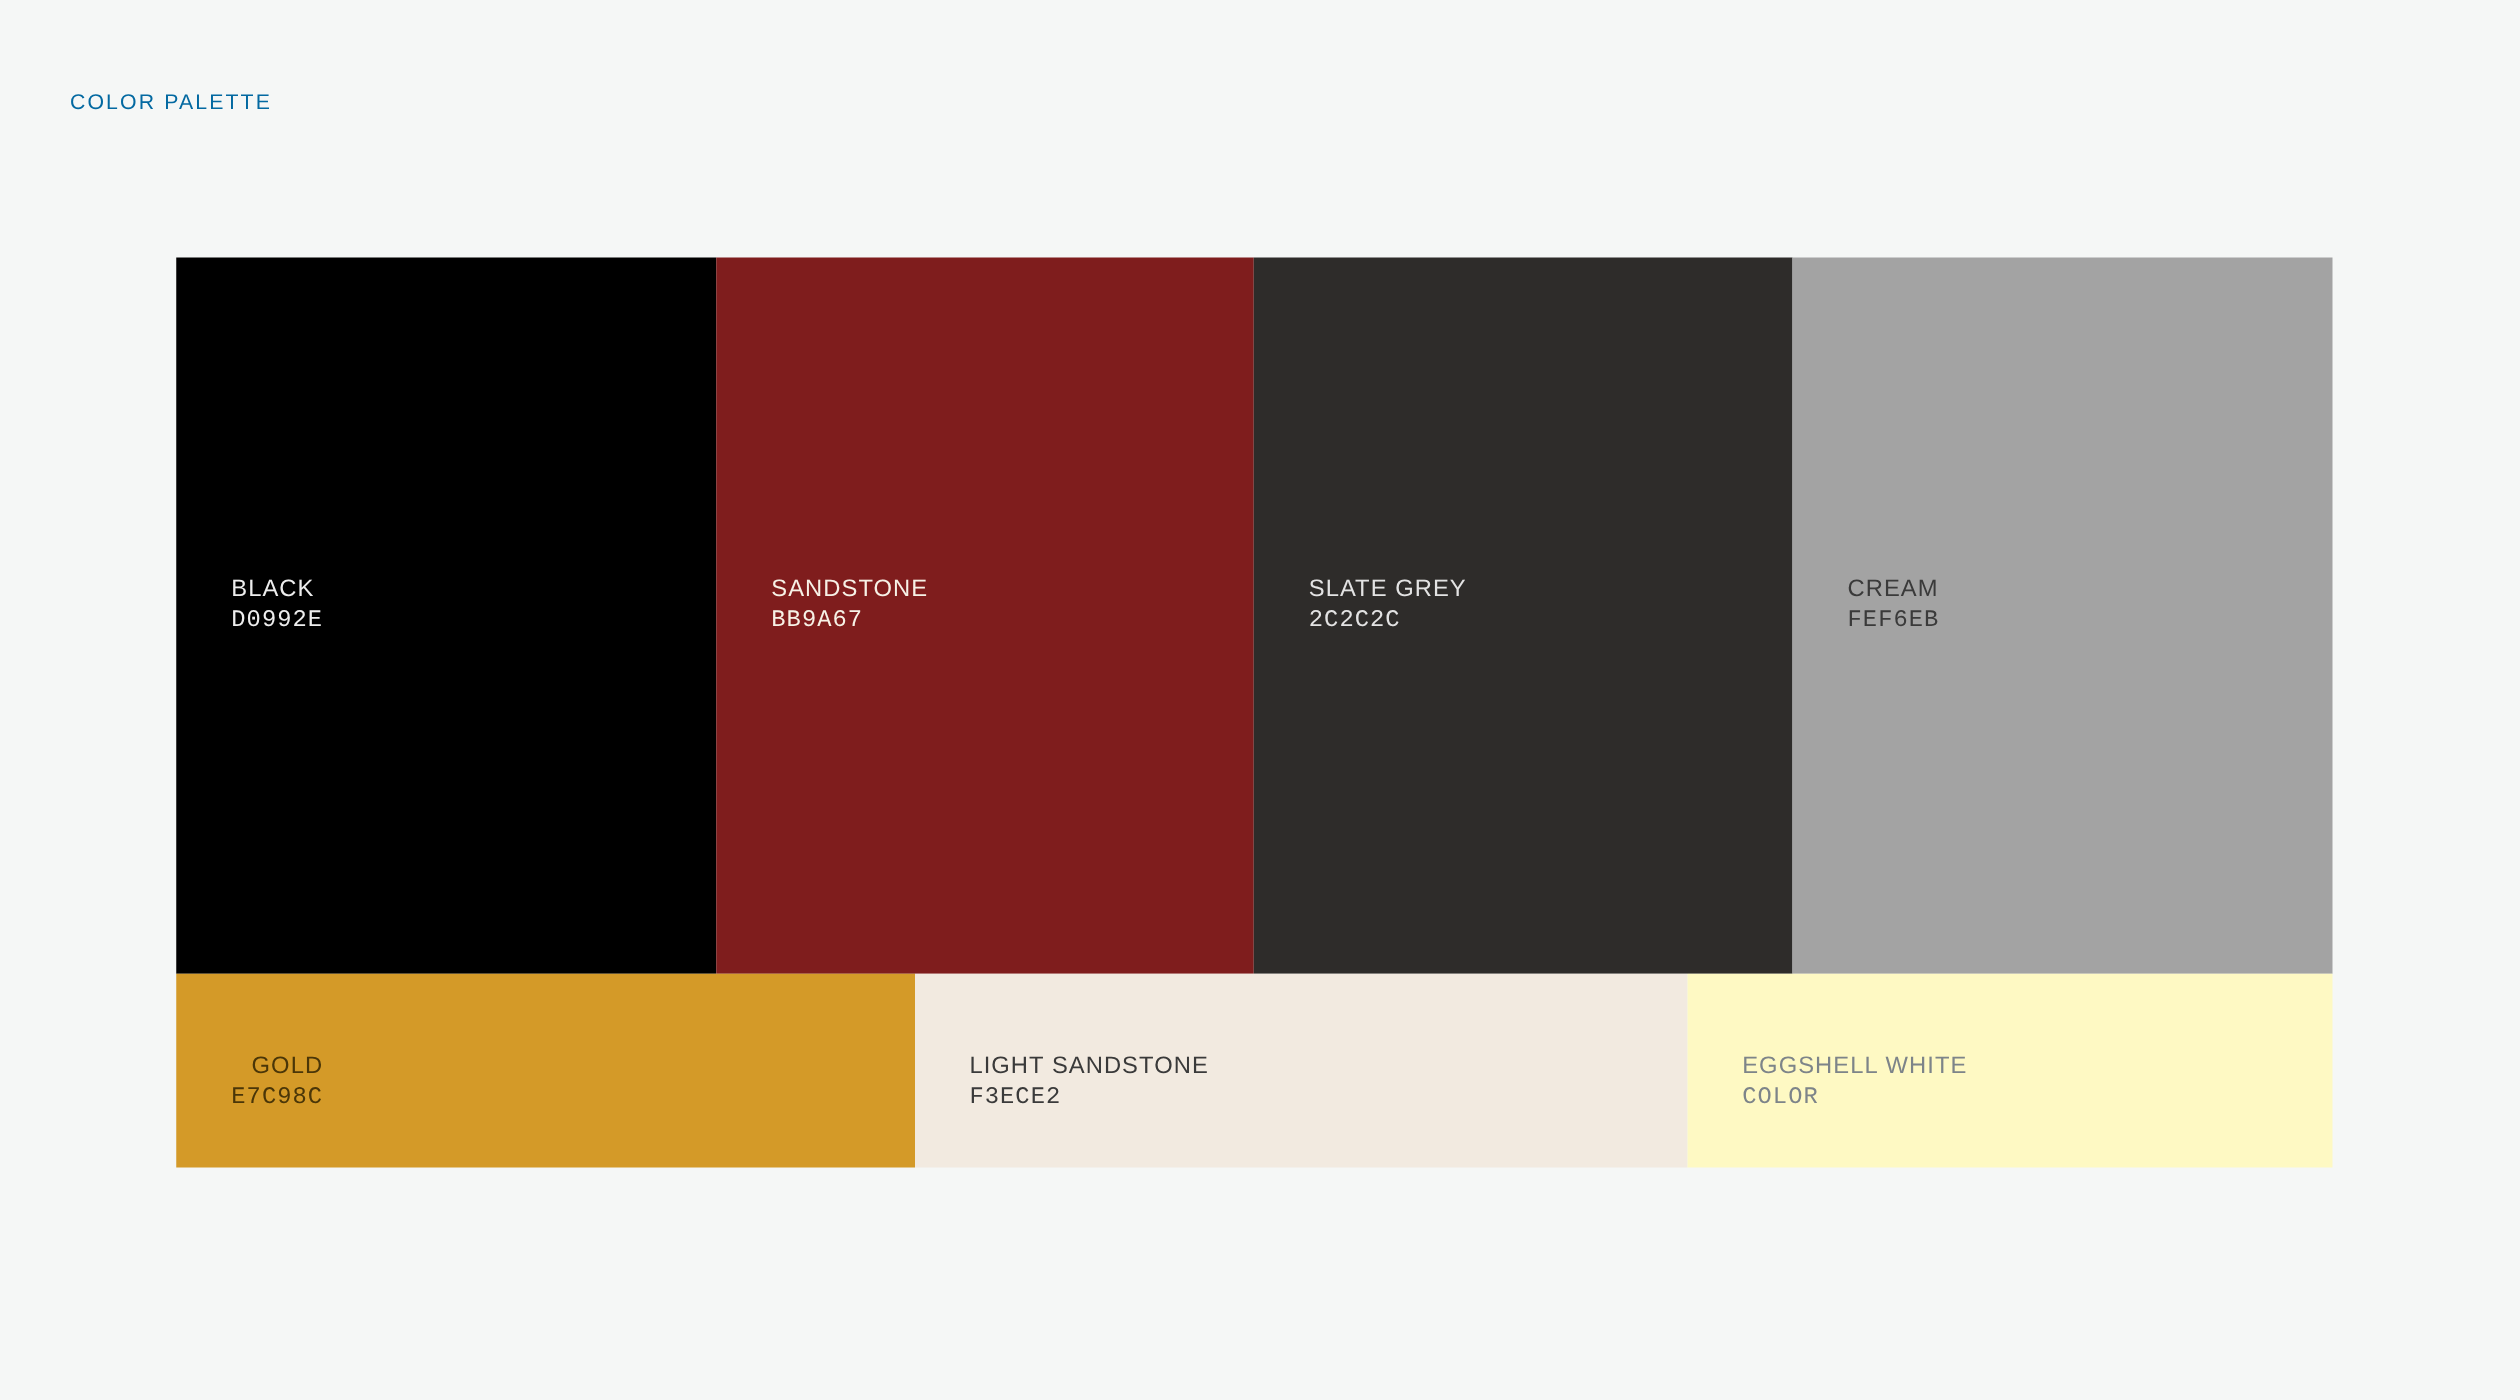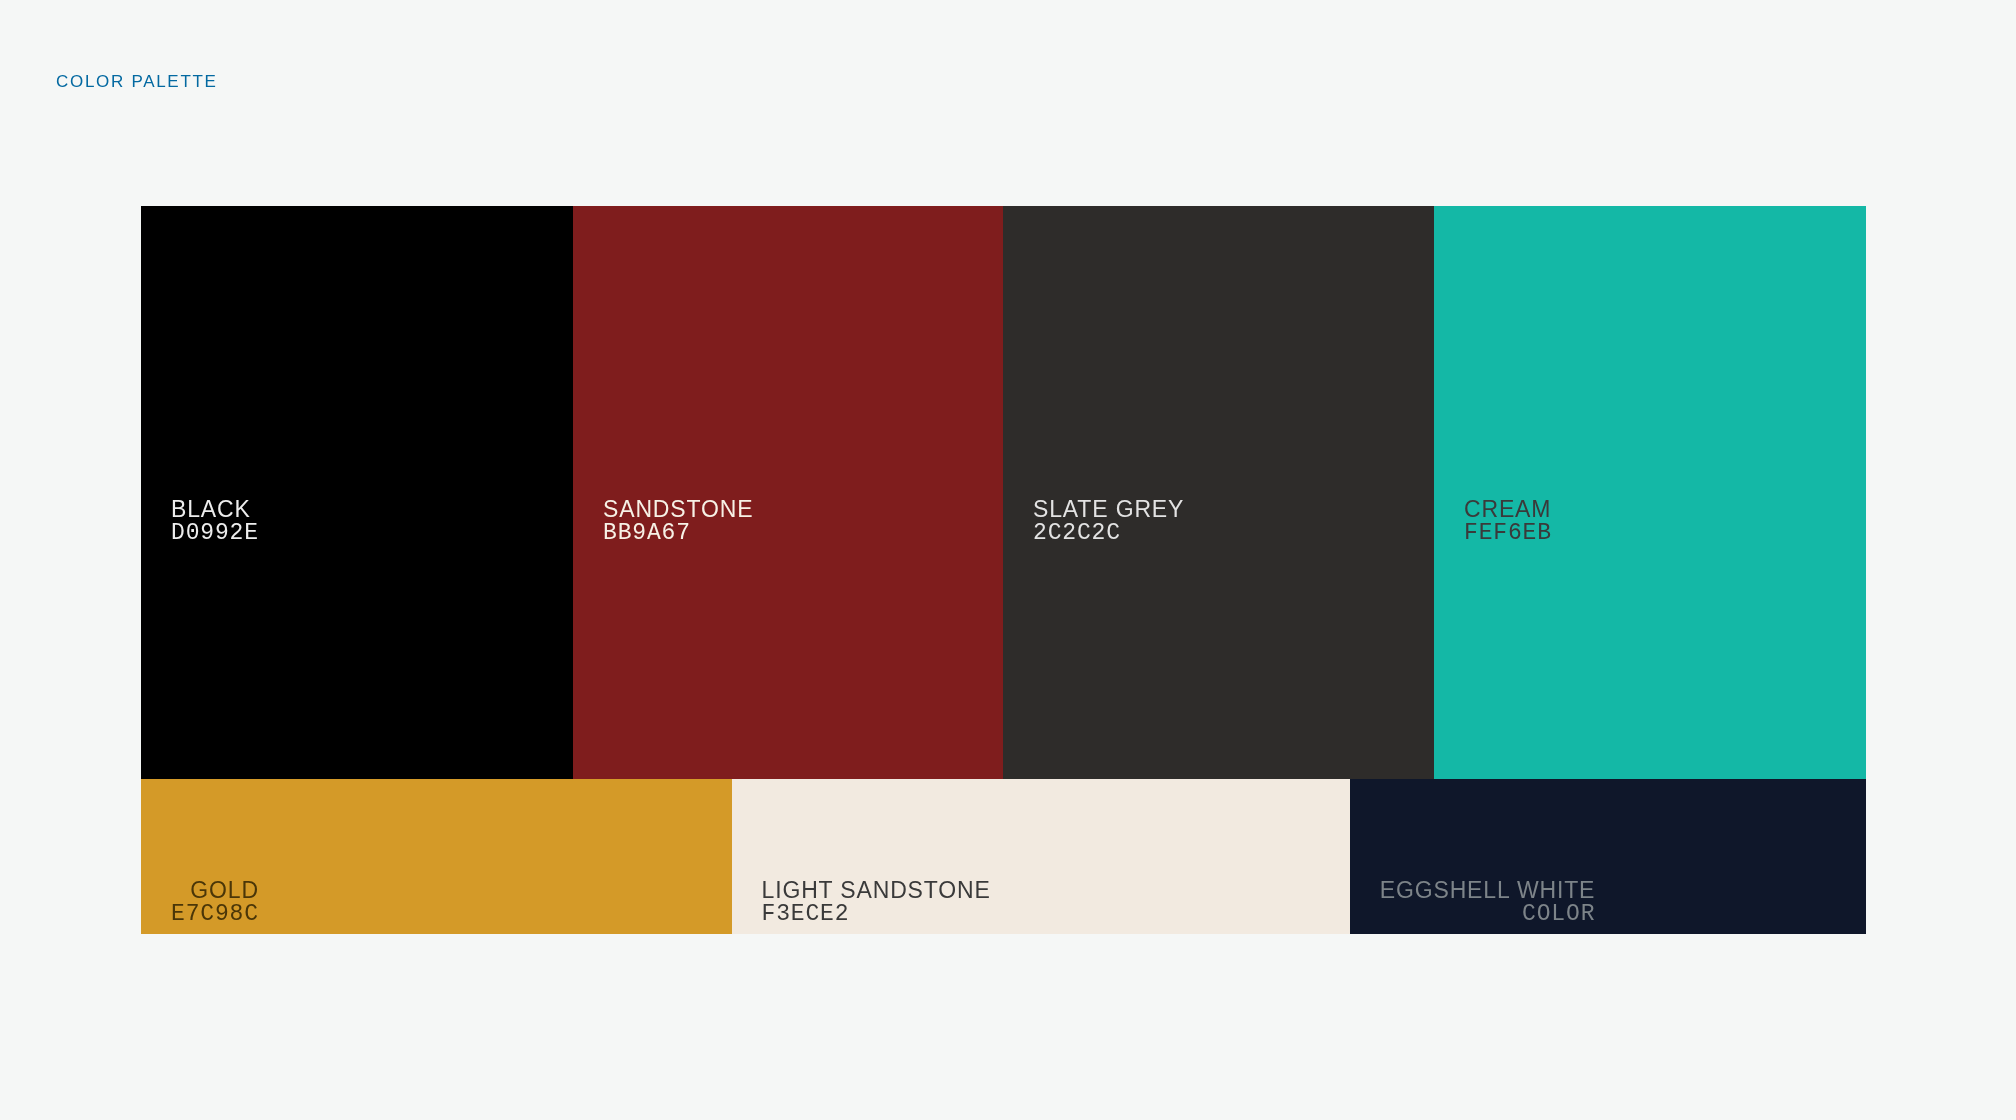--- a/index.html
+++ b/index.html
@@ -56,27 +56,26 @@
   }
 
   .swatch {
     position: relative;
     height: 100%;
     overflow: hidden;
   }
 
   .swatch-caption {
     position: absolute;
-    left: 30px;
-    font-size: 23px;
+    left: 44px;
+    font-size: 19px;
     letter-spacing: 0.85px;
     line-height: 24px;
     white-space: nowrap;
     pointer-events: none;
-    margin-top: 37px;
   }
 
   
   #swatch-row-primary .swatch-caption { top: 254px; }
   
   #swatch-row-secondary .swatch-caption { top: 62px; }
 
   .swatch-name { display: block; }
   .swatch-hex  { display: block; font-family: Liberation Mono, monospace; }
 </style>
@@ -98,40 +97,40 @@
           <span class="swatch-name">SANDSTONE</span>
           <span class="swatch-hex">BB9A67</span>
         </div>
       </div>
       <div class="swatch" style="width: 431px; background: rgb(46, 44, 42);">
         <div class="swatch-caption" style="color: rgb(227, 227, 227);">
           <span class="swatch-name">SLATE GREY</span>
           <span class="swatch-hex">2C2C2C</span>
         </div>
       </div>
-      <div class="swatch" style="width: 432px; background: #14b8a6;">
+      <div class="swatch" style="width: 432px; background: #a3a3a3;">
         <div class="swatch-caption" style="color: rgb(58, 58, 58);">
           <span class="swatch-name">CREAM</span>
           <span class="swatch-hex">FEF6EB</span>
         </div>
       </div>
     </div>
   <div class="swatch-row" id="swatch-row-secondary">
       <div class="swatch" style="width: 660px; background: rgb(212, 154, 40); text-align: right;">
         <div class="swatch-caption" style="color: rgb(74, 54, 8);">
           <span class="swatch-name">GOLD</span>
           <span class="swatch-hex">E7C98C</span>
         </div>
       </div>
       <div class="swatch" style="width: 691px; background: rgb(242, 234, 224);">
         <div class="swatch-caption" style="color: rgb(58, 58, 58);">
           <span class="swatch-name">LIGHT SANDSTONE</span>
           <span class="swatch-hex">F3ECE2</span>
         </div>
       </div>
-      <div class="swatch" style="width: 577px; background: #0f172a; text-align: right;">
+      <div class="swatch" style="width: 577px; background: #fef9c3;">
         <div class="swatch-caption" style="color: rgb(125, 132, 137);">
           <span class="swatch-name">EGGSHELL WHITE</span>
           <span class="swatch-hex">COLOR</span>
         </div>
       </div>
     </div>
 </div>
 
 </body></html>

